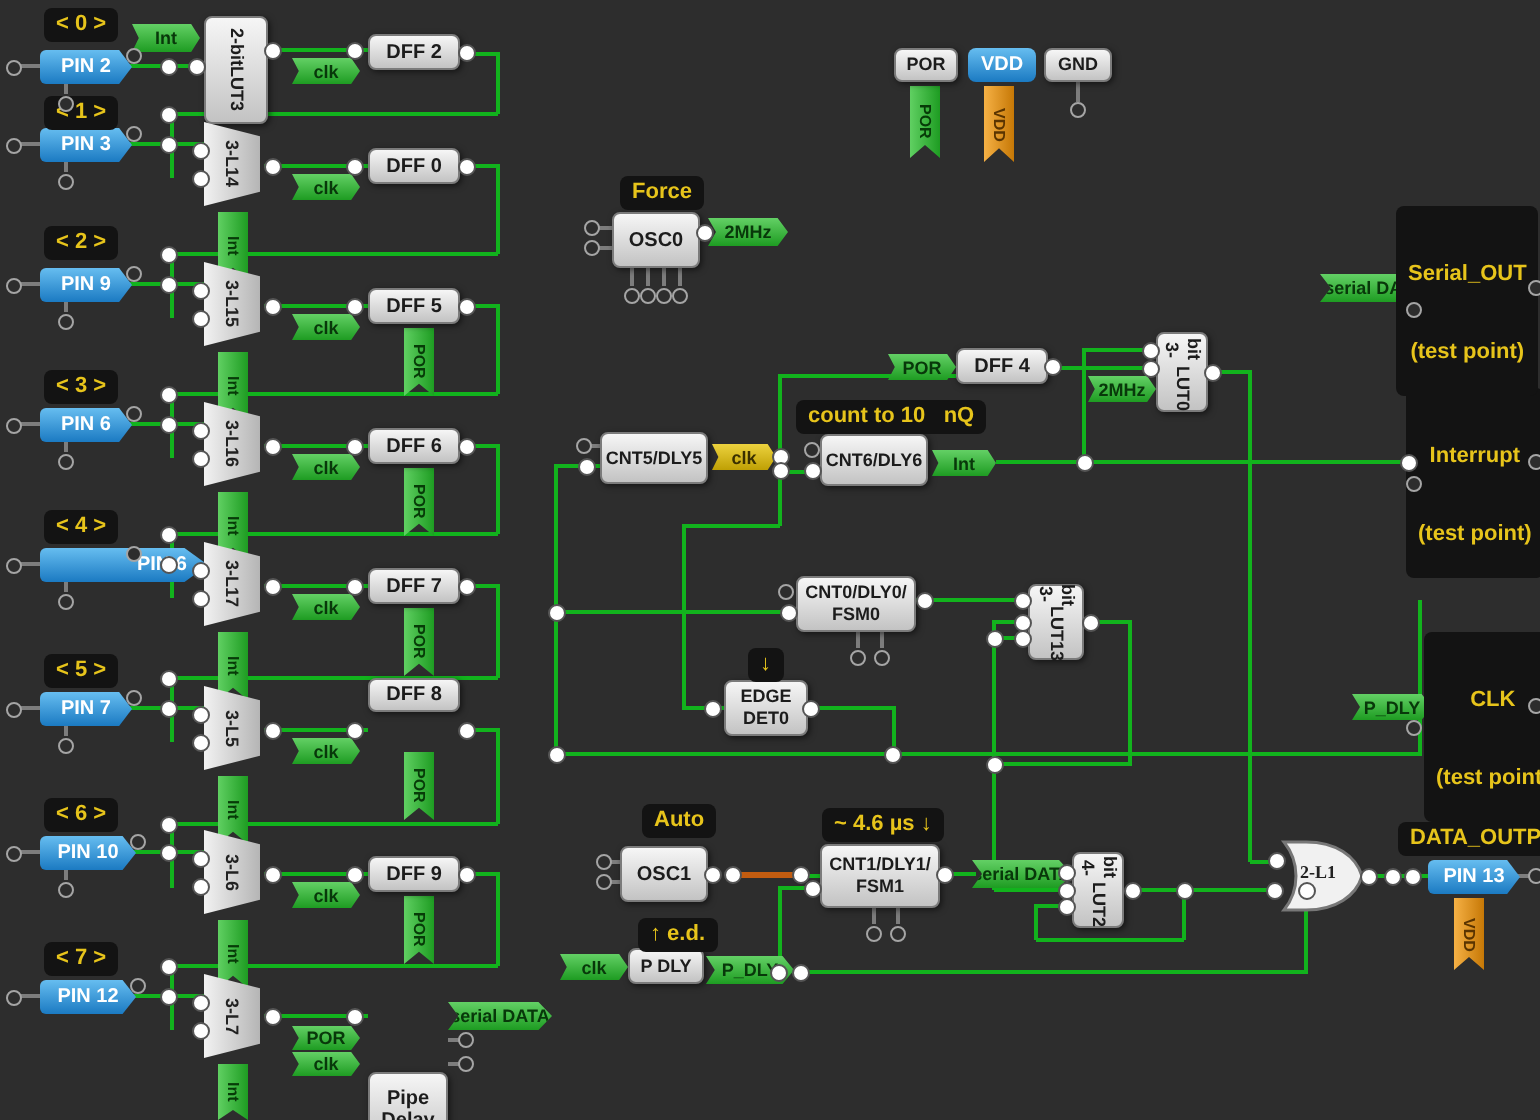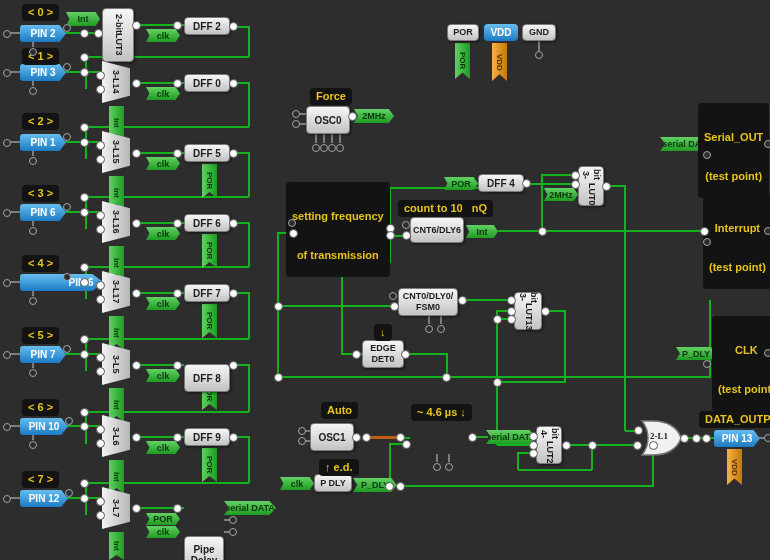--- a/index.html
+++ b/index.html
@@ -86,21 +86,21 @@
 <div class="tag" style="left:146px;top:87px;width:34px;height:13px;">clk</div>
 <div class="rib" style="left:109px;top:106px;height:34px;">Int</div>
 <div class="blk" style="left:184px;top:74px;width:46px;height:18px;">DFF 0</div>
 <i class="d" style="left:229px;top:79px;"></i>
 <i class="wh" style="left:230px;top:82px;width:20px;"></i>
 <i class="wv" style="left:248px;top:82px;height:45px;"></i>
 
 <div class="lbl" style="left:22px;top:113px;">&lt; 2 &gt;</div>
 <i class="s" style="left:3px;top:139px;"></i>
 <i class="gl" style="left:9px;top:141px;width:11px;"></i>
-<div class="pin" style="left:20px;top:134px;width:46px;height:17px;">PIN 1</div>
+<div class="pin" style="left:20px;top:134px;width:46px;height:17px;">PIN 9</div>
 <i class="glv" style="left:32px;top:150px;height:6px;"></i>
 <i class="s" style="left:29px;top:157px;"></i>
 <i class="s" style="left:63px;top:133px;"></i>
 <i class="wh" style="left:86px;top:126px;width:163px;"></i>
 <i class="d" style="left:80px;top:123px;"></i>
 <i class="wv" style="left:85px;top:126px;height:33px;"></i>
 <i class="wh" style="left:64px;top:141px;width:40px;"></i>
 <i class="d" style="left:80px;top:138px;"></i>
 <div class="mux" style="left:102px;top:131px;width:28px;height:42px;">3-L15</div>
 <i class="d" style="left:96px;top:141px;"></i>
@@ -181,21 +181,21 @@
 <i class="wh" style="left:64px;top:353px;width:40px;"></i>
 <i class="d" style="left:80px;top:350px;"></i>
 <div class="mux" style="left:102px;top:343px;width:28px;height:42px;">3-L5</div>
 <i class="d" style="left:96px;top:353px;"></i>
 <i class="d" style="left:96px;top:367px;"></i>
 <i class="wh" style="left:132px;top:364px;width:52px;"></i>
 <i class="d" style="left:132px;top:361px;"></i>
 <i class="d" style="left:173px;top:361px;"></i>
 <div class="tag" style="left:146px;top:369px;width:34px;height:13px;">clk</div>
 <div class="rib" style="left:109px;top:388px;height:34px;">Int</div>
-<div class="blk" style="left:184px;top:364px;width:46px;height:28px;">DFF 8</div>
+<div class="blk" style="left:184px;top:339px;width:46px;height:17px;">DFF 8</div>
 <div class="rib" style="left:202px;top:376px;height:34px;">POR</div>
 <i class="d" style="left:229px;top:361px;"></i>
 <i class="wh" style="left:230px;top:364px;width:20px;"></i>
 <i class="wv" style="left:248px;top:364px;height:48px;"></i>
 
 <div class="lbl" style="left:22px;top:399px;">&lt; 6 &gt;</div>
 <i class="s" style="left:3px;top:423px;"></i>
 <i class="gl" style="left:9px;top:425px;width:11px;"></i>
 <div class="pin" style="left:20px;top:418px;width:48px;height:17px;">PIN 10</div>
 <i class="glv" style="left:32px;top:434px;height:6px;"></i>
@@ -267,24 +267,20 @@
 <div class="tag" style="left:354px;top:109px;width:40px;height:14px;">2MHz</div>
 <i class="glv" style="left:315px;top:134px;height:9px;"></i>
 <i class="glv" style="left:323px;top:134px;height:9px;"></i>
 <i class="glv" style="left:331px;top:134px;height:9px;"></i>
 <i class="glv" style="left:339px;top:134px;height:9px;"></i>
 <i class="s" style="left:312px;top:144px;"></i>
 <i class="s" style="left:320px;top:144px;"></i>
 <i class="s" style="left:328px;top:144px;"></i>
 <i class="s" style="left:336px;top:144px;"></i>
 
-<div class="lbl" style="left:286px;top:182px;">
-  <div>setting frequency</div>
-  <div>of transmission</div>
-</div>
 <div class="blk" style="left:300px;top:216px;width:54px;height:26px;font-size:9px;">CNT5/DLY5</div>
 <i class="s" style="left:288px;top:219px;"></i>
 <i class="gl" style="left:294px;top:222px;width:6px;"></i>
 <i class="wh" style="left:278px;top:232px;width:22px;"></i>
 <i class="d" style="left:289px;top:229px;"></i>
 <i class="wv" style="left:277px;top:232px;height:146px;"></i>
 <i class="d" style="left:274px;top:302px;"></i>
 <i class="d" style="left:274px;top:373px;"></i>
 <div class="tag yel" style="left:356px;top:222px;width:32px;height:13px;">clk</div>
 <i class="d" style="left:386px;top:224px;"></i>
@@ -367,20 +363,24 @@
 <i class="s" style="left:298px;top:427px;"></i>
 <i class="gl" style="left:304px;top:430px;width:8px;"></i>
 <i class="s" style="left:298px;top:437px;"></i>
 <i class="gl" style="left:304px;top:440px;width:8px;"></i>
 <i class="d" style="left:352px;top:433px;"></i>
 <i class="d" style="left:362px;top:433px;"></i>
 <i class="wh org" style="left:366px;top:436px;width:34px;"></i>
 <i class="d" style="left:396px;top:433px;"></i>
 <i class="wh" style="left:400px;top:437px;width:10px;"></i>
 <div class="lbl" style="left:411px;top:404px;">~ 4.6 µs ↓</div>
+<div class="blk" style="left:410px;top:422px;width:60px;height:32px;font-size:9px;">
+  <div>CNT1/DLY1/</div>
+  <div>FSM1</div>
+</div>
 <i class="d" style="left:402px;top:440px;"></i>
 <i class="wh" style="left:390px;top:443px;width:20px;"></i>
 <i class="wv" style="left:389px;top:443px;height:44px;"></i>
 <i class="d" style="left:385px;top:482px;"></i>
 <i class="glv" style="left:436px;top:454px;height:8px;"></i>
 <i class="s" style="left:433px;top:463px;"></i>
 <i class="glv" style="left:448px;top:454px;height:8px;"></i>
 <i class="s" style="left:445px;top:463px;"></i>
 <i class="d" style="left:468px;top:433px;"></i>
 <i class="wh" style="left:470px;top:436px;width:18px;"></i>

